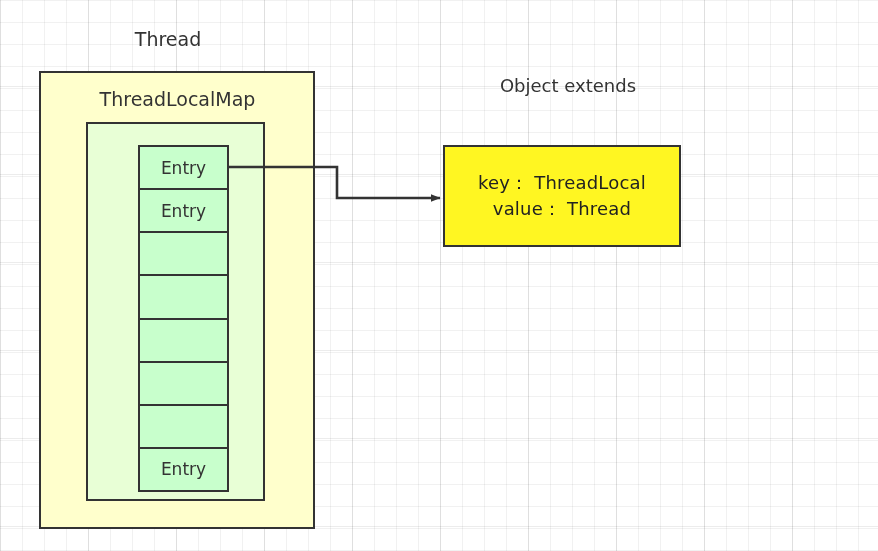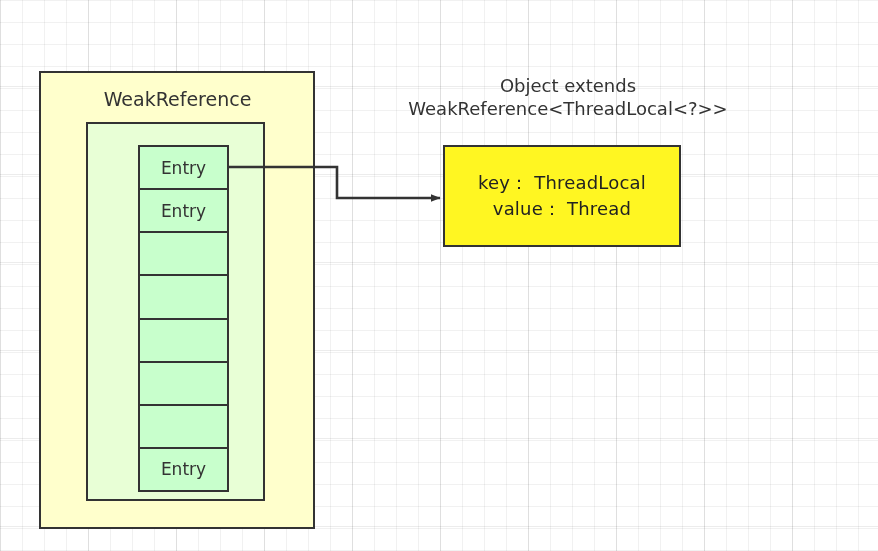--- a/index.html
+++ b/index.html
@@ -139,39 +139,40 @@
     width: 878px;
     height: 551px;
     pointer-events: none;
   }
 </style>
 </head>
 <body>
 
 <div id="canvas">
 
+  <div class="caption" id="thread-label">Thread</div>
 
   <div class="box" id="thread-box"></div>
 
-  <div class="caption" id="tlm-label">WeakReference</div>
+  <div class="caption" id="tlm-label">ThreadLocalMap</div>
 
   <div class="box" id="tlm-box"></div>
 
   <div id="entry-stack">
     <div class="entry-cell">Entry</div>
     <div class="entry-cell">Entry</div>
     <div class="entry-cell"></div>
     <div class="entry-cell"></div>
     <div class="entry-cell"></div>
     <div class="entry-cell"></div>
     <div class="entry-cell"></div>
     <div class="entry-cell">Entry</div>
   </div>
 
-  <div class="caption" id="entry-detail-label"><span>Object extends</span><br><span>WeakReference&lt;ThreadLocal&lt;?&gt;&gt;</span></div>
+  <div class="caption" id="entry-detail-label"><span>Object extends</span><br></div>
 
   <div class="box" id="entry-detail-box">
     <div class="detail-line">key： ThreadLocal</div>
     <div class="detail-line">value： Thread</div>
   </div>
 
   <svg id="connector" viewBox="0 0 878 551" width="878" height="551">
     <defs>
       <marker id="arrowhead" markerWidth="10" markerHeight="8" refX="9.5" refY="4" orient="auto" markerUnits="userSpaceOnUse">
         <path d="M0,0 L10,4 L0,8 z" fill="#333333"></path>

